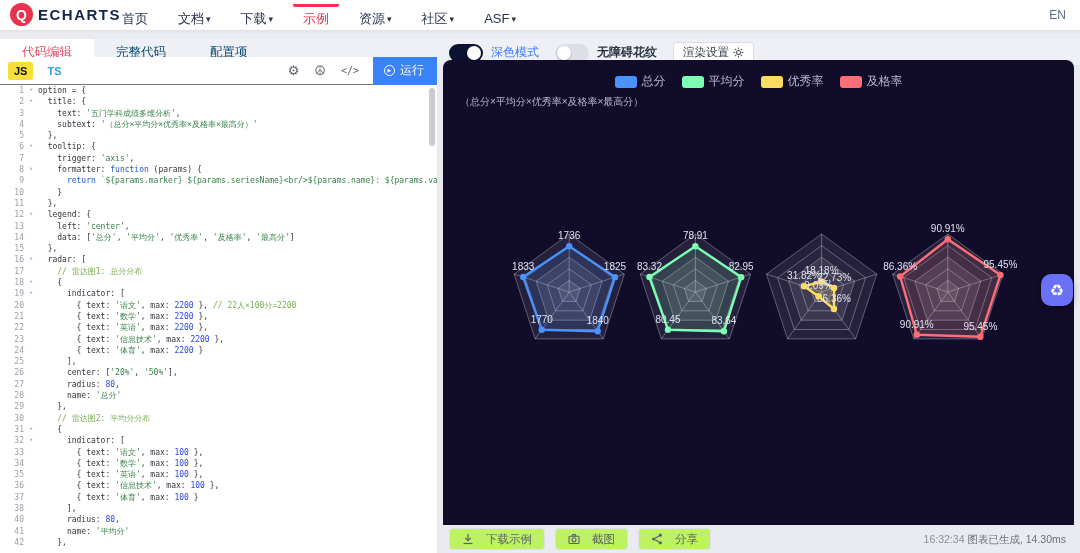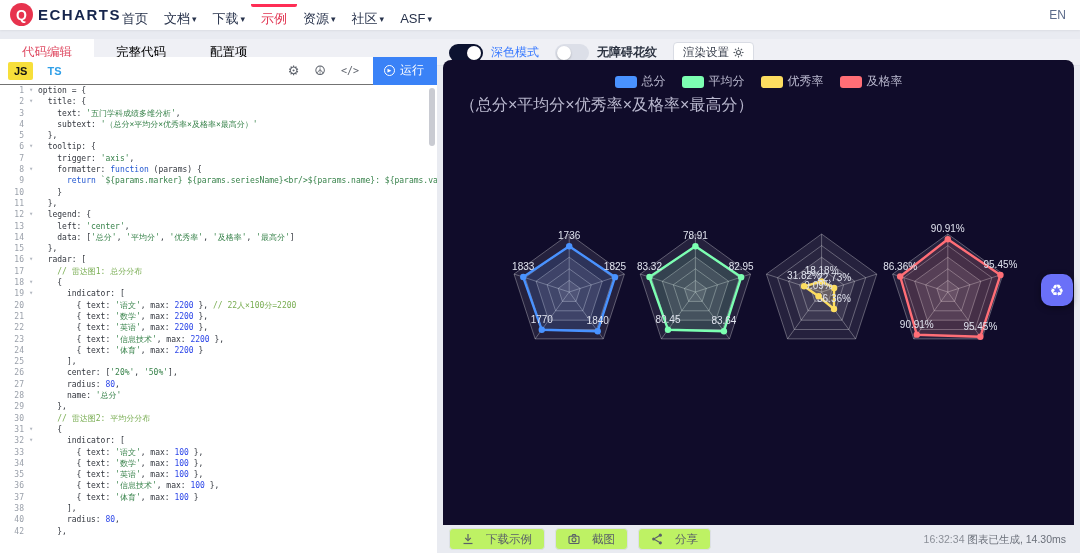--- a/index.html
+++ b/index.html
@@ -6,33 +6,33 @@
   html,body { width:1080px; height:553px; overflow:hidden; background:#e9ebf1;
               font-family:"Liberation Sans", sans-serif; }
 
   
   #navbar { position:absolute; left:0; top:0; width:1080px; height:30px; background:#fff;
             box-shadow:0 1px 2px rgba(0,0,0,.06); z-index:30; }
   #logo { position:absolute; left:10px; top:3px; display:flex; align-items:center; gap:5px; cursor:pointer; }
   #logo-mark { width:23px; height:23px; border-radius:50%; background:#e7334e; color:#fff;
                font-weight:bold; font-size:14px; display:flex; align-items:center; justify-content:center; }
   #logo-text { font-size:15px; font-weight:bold; letter-spacing:1.5px; color:#16254c; }
-  #nav-menu { position:absolute; left:122px; top:0; height:38px; display:flex; align-items:center; gap:16px; }
+  #nav-menu { position:absolute; left:122px; top:0; height:38px; display:flex; align-items:center; gap:30px; }
   .nav-item { position:relative; font-size:13px; color:#27324b; cursor:pointer; line-height:30px; }
   .nav-item .caret { font-size:9px; color:#27324b; margin-left:2px; vertical-align:1px; }
   .nav-item.active { color:#e0314f; }
   .nav-item.active::before { content:''; position:absolute; left:-10px; right:-10px; top:0; height:3px;
                              background:#ff2d55; border-radius:0 0 2px 2px; }
   #lang { position:absolute; right:14px; top:0; line-height:30px; font-size:12px; color:#5c6b8a; cursor:pointer; }
 
   
   #strip { position:absolute; left:0; top:30px; width:1080px; height:27px; background:#eff0f5;
            border-bottom:1px solid #e3e5ec;margin-top:9px; }
   #editor-tabs { position:absolute; left:0; top:0; height:27px; display:flex; }
-  .ed-tab { padding:0 22px; line-height:27px; font-size:12.5px; color:#000000; cursor:pointer; }
+  .ed-tab { padding:0 22px; line-height:27px; font-size:12.5px; color:#0c4a6e; cursor:pointer; }
   .ed-tab.active { background:#fff; color:#df4b63; }
   #view-controls { position:absolute; left:449px; top:0; height:27px; display:flex; align-items:center; gap:8px; }
   .switch { width:34px; height:18px; border-radius:9px; position:relative; cursor:pointer; flex:0 0 auto; }
   .switch.on  { background:#0c1330; }
   .switch.off { background:#dcdfe8; }
   .switch .knob { position:absolute; top:2px; width:14px; height:14px; border-radius:50%; background:#fff;
                   box-shadow:0 1px 2px rgba(0,0,0,.25); }
   .switch.on  .knob { right:2px; }
   .switch.off .knob { left:2px; }
   .ctl-label-blue { font-size:12px; color:#3b7bff; margin-right:8px; }
@@ -64,21 +64,21 @@
   .tok-s { color:#37824a; }
   .tok-n { color:#2c46e8; }
   .tok-c { color:#79ad52; }
   .tok-k { color:#2257d0; }
   #v-scrollbar { position:absolute; left:429px; top:3px; width:6px; height:58px; background:#c9cbd2; border-radius:3px; cursor:pointer; }
 
   
   #chart-panel { position:absolute; left:443px; top:60px; width:631px; height:465px; background:#100C2A;
                  border-radius:8px 8px 0 0; overflow:hidden; }
   #chart-title { position:absolute; left:17px; top:13px; font-size:15px; font-weight:bold; color:#EEF1FA; }
-  #chart-subtitle { position:absolute; left:17px; top:35px; font-size:16px; color:#B9B8CE; }
+  #chart-subtitle { position:absolute; left:17px; top:35px; font-size:10px; color:#B9B8CE; }
   #chart-legend { position:absolute; left:50%; transform:translateX(-50%); top:13px; display:flex;
                   align-items:center; gap:16px; }
   .legend-item { display:flex; align-items:center; gap:5px; cursor:pointer;justify-content:space-between; }
   .legend-swatch { width:22px; height:12px; border-radius:3px; }
   .legend-label { font-size:12px; color:#B9B8CE; }
   #radar-svg { position:absolute; left:0; top:0; }
 
   
   #assist-btn { position:absolute; left:1041px; top:274px; width:32px; height:32px; border-radius:10px;
                 background:#6a70f8; color:#fff; display:flex; align-items:center; justify-content:center;
@@ -195,20 +195,21 @@
       <div class="code-row"><span class="ln">30</span><span class="fold"></span><span class="src">    <span class="tok-c">// 雷达图2: 平均分分布</span></span></div>
       <div class="code-row"><span class="ln">31</span><span class="fold">▾</span><span class="src">    {</span></div>
       <div class="code-row"><span class="ln">32</span><span class="fold">▾</span><span class="src">      indicator: [</span></div>
       <div class="code-row"><span class="ln">33</span><span class="fold"></span><span class="src">        { text: <span class="tok-s">'语文'</span>, max: <span class="tok-n">100</span> },</span></div>
       <div class="code-row"><span class="ln">34</span><span class="fold"></span><span class="src">        { text: <span class="tok-s">'数学'</span>, max: <span class="tok-n">100</span> },</span></div>
       <div class="code-row"><span class="ln">35</span><span class="fold"></span><span class="src">        { text: <span class="tok-s">'英语'</span>, max: <span class="tok-n">100</span> },</span></div>
       <div class="code-row"><span class="ln">36</span><span class="fold"></span><span class="src">        { text: <span class="tok-s">'信息技术'</span>, max: <span class="tok-n">100</span> },</span></div>
       <div class="code-row"><span class="ln">37</span><span class="fold"></span><span class="src">        { text: <span class="tok-s">'体育'</span>, max: <span class="tok-n">100</span> }</span></div>
       <div class="code-row"><span class="ln">38</span><span class="fold"></span><span class="src">      ],</span></div>
       <div class="code-row"><span class="ln">40</span><span class="fold"></span><span class="src">      radius: <span class="tok-n">80</span>,</span></div>
+      <div class="code-row"><span class="ln">41</span><span class="fold"></span><span class="src">      name: <span class="tok-s">'平均分'</span></span></div>
       <div class="code-row"><span class="ln">42</span><span class="fold"></span><span class="src">    },</span></div>
     </div>
 
   <div id="v-scrollbar"></div>
 </div>
 
 <div id="chart-panel">
   <div id="chart-subtitle">（总分×平均分×优秀率×及格率×最高分）</div>
   <div id="chart-legend">
       <div class="legend-item">

